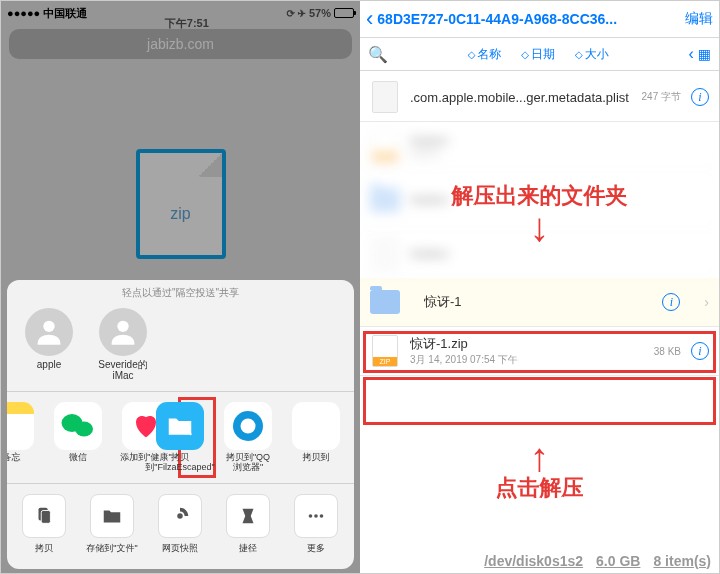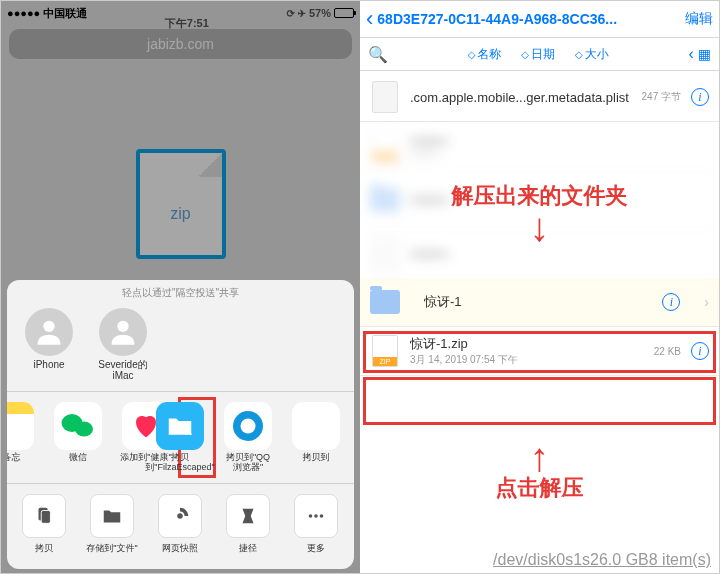--- a/index.html
+++ b/index.html
@@ -94,21 +94,21 @@
     .blur-row { filter: blur(6px); opacity: 0.5; height: 40px; }
     .blur-row.br2 { height: 60px; }
 
     
     .annotation { position: absolute; color: #e53935; font-size: 22px; font-weight: bold; text-align: center; pointer-events: none; }
     .arrow-down { font-size: 40px; line-height: 0.8; }
     .arrow-up { font-size: 40px; line-height: 0.8; }
     .red-box { border: 3px solid #e53935; position: absolute; pointer-events: none; }
     .folder-row-bg { background: #fffcf0; gap: 24px; }
 
-    .footer-right { position: absolute; bottom: 4px; right: 8px; font-size: 16px; color: #999; display: flex; gap: 0; }
+    .footer-right { position: absolute; bottom: 4px; right: 8px; font-size: 14px; color: #999; display: flex; gap: 13px; font-weight: bold; }
     .footer-right span { text-decoration: underline; }
 
     .status-icons { font-size: 10px; }
   </style>
 </head>
 <body>
 
 <div class="phone phone-left">
   <div class="status-bar status-bar-left">
     <div class="status-l">●●●●● 中国联通</div>
@@ -136,21 +136,21 @@
     <div class="share-hint">轻点以通过"隔空投送"共享</div>
 
     <div class="airdrop-row">
       <div class="airdrop-item">
         <div class="airdrop-avatar">
             <svg viewBox="0 0 24 24">
               <circle cx="12" cy="8" r="4"></circle>
               <path d="M4 20c0-4 4-6 8-6s8 2 8 6v1H4z"></path>
             </svg>
           </div>
-        <div class="airdrop-label">iPhone</div>
+        <div class="airdrop-label">apple</div>
       </div>
       <div class="airdrop-item">
         <div class="airdrop-avatar">
             <svg viewBox="0 0 24 24">
               <circle cx="12" cy="8" r="4"></circle>
               <path d="M4 20c0-4 4-6 8-6s8 2 8 6v1H4z"></path>
             </svg>
           </div>
         <div class="airdrop-label" style="white-space:pre-line">Severide的
 iMac</div>
@@ -332,21 +332,21 @@
     </div>
 
     <div class="file-row">
       <div class="file-thumb">
           <div class="zip-thumb"></div>
         </div>
       <div class="file-info">
         <div class="file-name">惊讶-1.zip</div>
         <div class="file-meta">3月 14, 2019 07:54 下午</div>
       </div>
-      <div class="file-size">22 KB</div>
+      <div class="file-size">38 KB</div>
       <div class="info-circle">i</div>
     </div>
   </div>
 
   <div class="red-box" style="top:330px; left:3px; right:3px; height:42px"></div>
   <div class="red-box" style="top:376px; left:3px; right:3px; height:48px"></div>
 
   <div class="annotation" style="top:180px; left:0; right:0">
     <div>解压出来的文件夹</div>
     <div class="arrow-down">↓</div>

